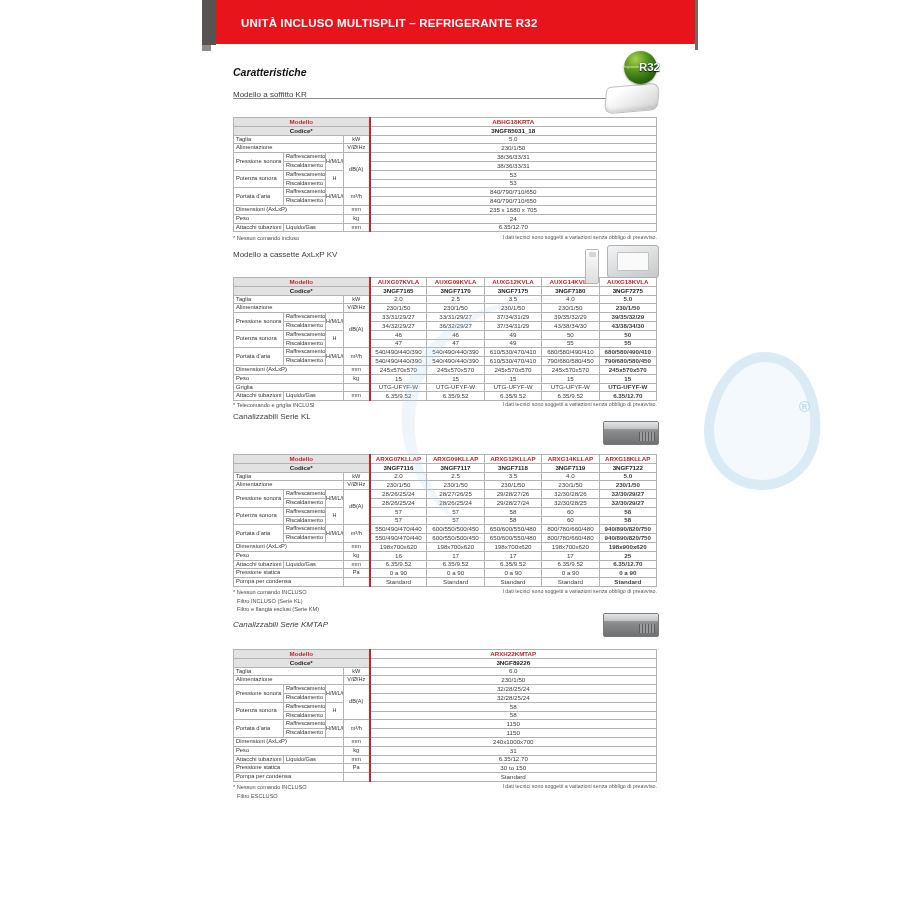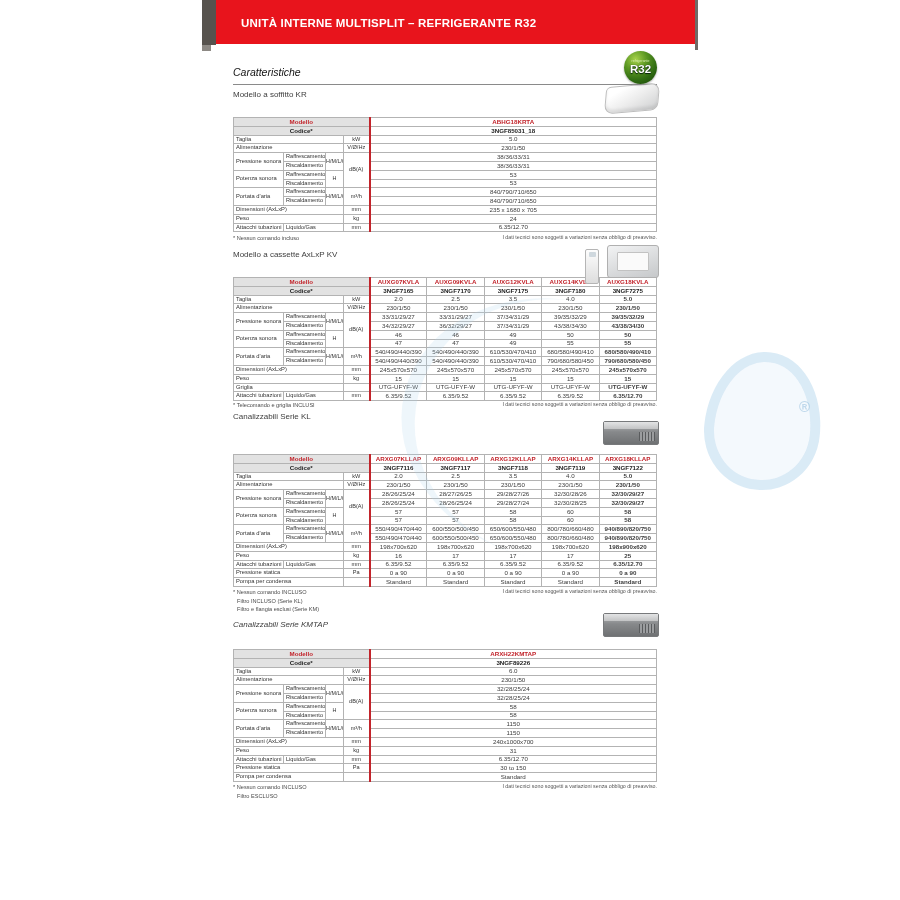--- a/index.html
+++ b/index.html
@@ -14,27 +14,27 @@
     position:absolute;left:216px;top:0;width:479px;height:44px;background:#e8141c;
     color:#fff;font-weight:bold;font-size:11.5px;line-height:46px;
     padding-left:25px;box-sizing:border-box;letter-spacing:.2px;white-space:nowrap;
   }
   .topbar-edge{position:absolute;left:695px;top:0;width:3px;height:50px;background:#6e6a66;}
 
   
   .wrap{position:absolute;left:233px;top:0;width:424px;height:900px;}
   .carat{
     position:absolute;top:66px;left:0;width:100%;box-sizing:border-box;
-    border-bottom:1px solid #8a8a8a;padding-bottom:6px;
-    font-size:10.5px;font-weight:normal;font-style:italic;color:#111;
+    border-bottom:1px solid #8a8a8a;padding-bottom:20px;
+    font-size:10.5px;font-weight:bold;font-style:italic;color:#111;
   }
   .badge{
     position:absolute;left:391px;top:51px;width:33px;height:33px;border-radius:50%;
     background:radial-gradient(circle at 35% 25%,#a6d24a 0%,#5a9622 35%,#2f6b12 65%,#173f07 100%);
-    display:flex;flex-direction:column;align-items:center;justify-content:center;
+    display:flex;flex-direction:row;align-items:center;justify-content:center;
     color:#fff;z-index:5;box-shadow:0 1px 2px rgba(0,0,0,.35);
   }
   .badge .sm{font-size:3.5px;color:#d9ecb0;line-height:1;}
   .badge .bg{font-size:11.5px;font-weight:bold;line-height:1.05;text-shadow:0 0 1px #05220a,0 1px 1px #05220a;}
 
   .sec-h{position:absolute;left:0;font-size:8px;color:#3d3d3d;text-align:center;}
 
   
   .wm{position:absolute;pointer-events:none;z-index:4;}
   .wm-drop{
@@ -106,21 +106,21 @@
   .fn{font-size:5.6px;color:#4a4a4a;line-height:1.55;}
   .fn .cont{padding-left:4px;}
   .disc{position:absolute;right:0;top:0;font-size:5.3px;color:#555;text-align:right;}
   .f1{top:234px;} .f2{top:401px;} .f3{top:588px;} .f4{top:783px;}
 </style>
 </head>
 <body>
 
 <div class="edge-strip"></div>
 <div class="edge-foot"></div>
-<div class="topbar">UNITÀ INTERNE MULTISPLIT – REFRIGERANTE R32</div>
+<div class="topbar">UNITÀ INCLUSO MULTISPLIT – REFRIGERANTE R32</div>
 <div class="topbar-edge"></div>
 
 <div class="wrap">
 
   <div class="wm wm-drop"></div>
   <div class="wm wm-reg">®</div>
   <div class="wm wm-swoosh3" style="left:167px;"></div>
 
   <div class="carat">Caratteristiche</div>
 

